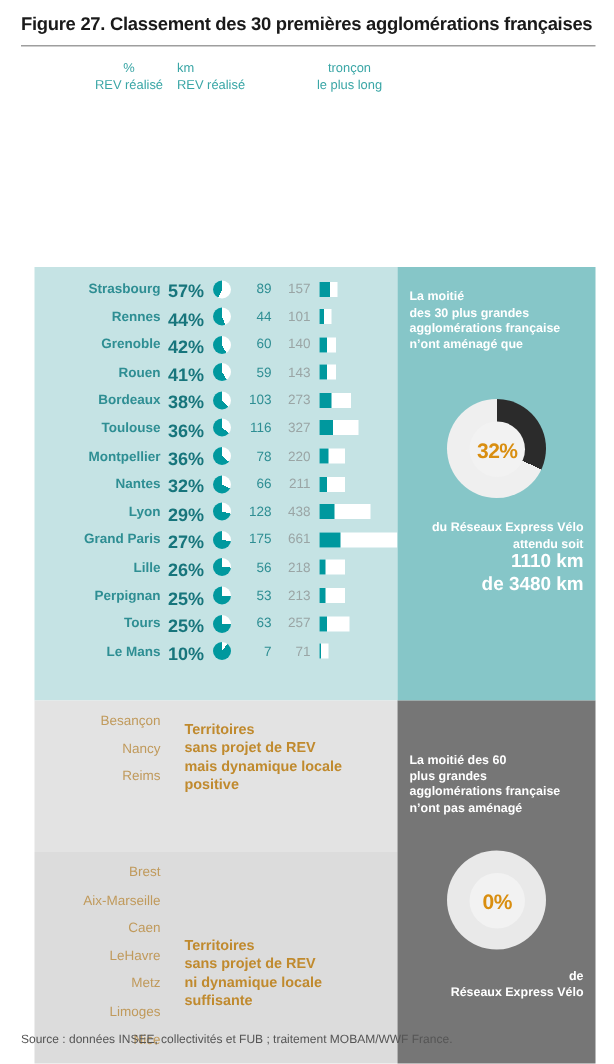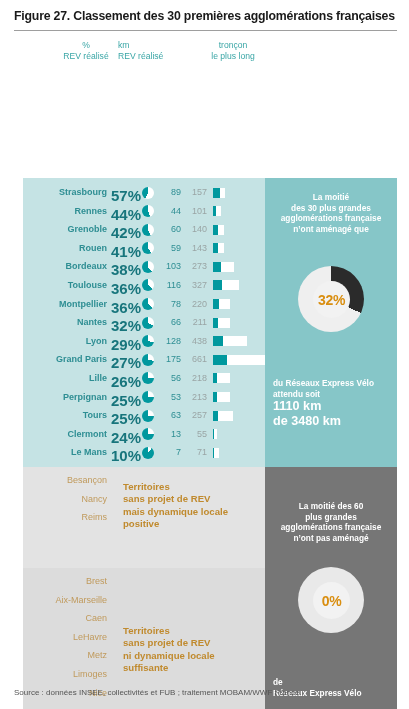--- a/index.html
+++ b/index.html
@@ -50,21 +50,21 @@
   
   .drow{
     position:relative;height:18.6px;
   }
   .city{
     position:absolute;left:0;width:84px;text-align:right;
     font-size:9px;color:#2E8E93;top:4px;font-weight:bold;
   }
   .pct{
     position:absolute;left:88px;width:26px;text-align:center;
-    font-size:15px;font-weight:bold;color:#17757C;top:4px;
+    font-size:12px;font-weight:bold;color:#17757C;top:4px;
   }
   .pie{
     position:absolute;left:119px;top:3.5px;width:12px;height:12px;
     border-radius:50%;
   }
   .kmdone{
     position:absolute;left:134px;width:24px;text-align:right;
     font-size:9px;color:#2E8E93;top:4px;
   }
   .kmtot{
@@ -94,26 +94,26 @@
     background:#A7BCCB;color:#F2F6F8;padding:0 2px;width:80px;
   }
   .blocktext{
     position:absolute;left:100px;
     font-size:9.6px;font-weight:bold;color:#C08A2E;
     line-height:12.4px;
   }
 
   
   .side-top-text{
-    position:absolute;left:8px;width:116px;text-align:center;
+    position:absolute;left:8px;width:116px;
     font-size:8.3px;font-weight:bold;color:#FFFFFF;line-height:10.6px;
   }
   .side-bot-text{
-    position:absolute;left:8px;width:116px;text-align:left;
-    font-size:8.3px;font-weight:bold;color:#FFFFFF;line-height:10.6px;margin-top:32px;
+    position:absolute;left:8px;width:116px;text-align:right;
+    font-size:8.3px;font-weight:bold;color:#FFFFFF;line-height:10.6px;
   }
   .bignum{
     font-size:12.6px;font-weight:bold;color:#FFFFFF;line-height:14.5px;
     display:block;
   }
   .donut{
     position:absolute;border-radius:50%;
   }
   .donut .hole{
     position:absolute;border-radius:50%;background:#F2F2F2;
@@ -308,32 +308,20 @@
           <span class="pie" style="background: conic-gradient(rgb(255, 255, 255) 0deg, rgb(255, 255, 255) 90deg, rgb(0, 152, 158) 90deg, rgb(0, 152, 158) 360deg);"></span>
           <span class="kmdone">63</span>
           <span class="kmtot">257</span>
           <span class="bar" style="width: 20.2179px;">
             <i style="width: 24.5136%;"></i>
           </span>
           <span class="vline"></span>
           <span class="tronc">6</span>
         </div>
         <div class="drow">
-          <span class="city">Clermont</span>
-          <span class="pct">24%</span>
-          <span class="pie" style="background: conic-gradient(rgb(255, 255, 255) 0deg, rgb(255, 255, 255) 86.4deg, rgb(0, 152, 158) 86.4deg, rgb(0, 152, 158) 360deg);"></span>
-          <span class="kmdone">13</span>
-          <span class="kmtot">55</span>
-          <span class="bar" style="width: 4.32678px;">
-            <i style="width: 23.6364%;"></i>
-          </span>
-          <span class="vline"></span>
-          <span class="tronc">4</span>
-        </div>
-        <div class="drow">
           <span class="city">Le Mans</span>
           <span class="pct">10%</span>
           <span class="pie" style="background: conic-gradient(rgb(255, 255, 255) 0deg, rgb(255, 255, 255) 36deg, rgb(0, 152, 158) 36deg, rgb(0, 152, 158) 360deg);"></span>
           <span class="kmdone">7</span>
           <span class="kmtot">71</span>
           <span class="bar" style="width: 5.58548px;">
             <i style="width: 9.85915%;"></i>
           </span>
           <span class="vline"></span>
           <span class="tronc">2</span>

